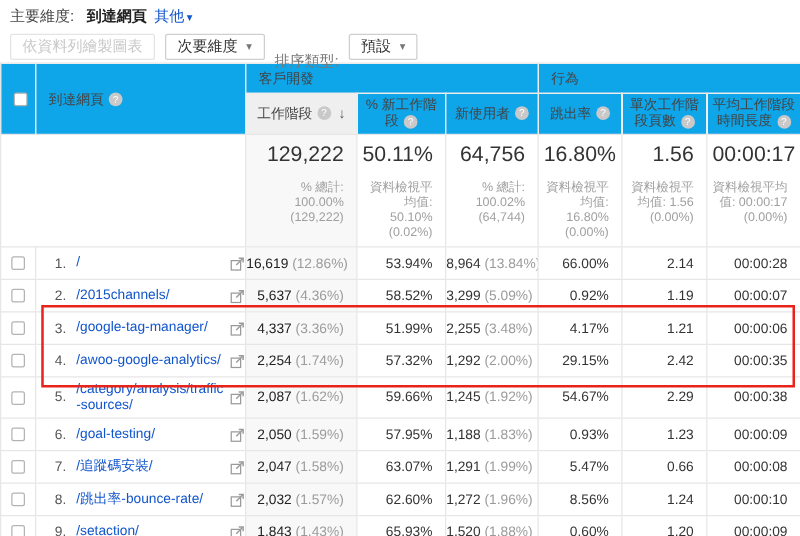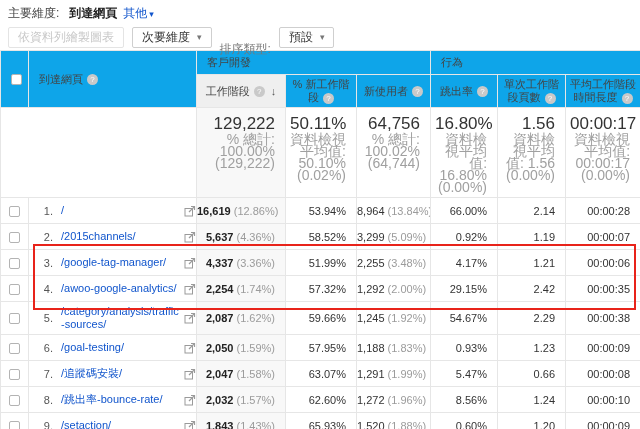--- a/index.html
+++ b/index.html
@@ -105,40 +105,40 @@
     vertical-align: middle;
     margin-left: 4px;
     cursor: pointer;
   }
   .sort-arrow { color: #555; font-size: 11px; margin-left: 6px; cursor: pointer; }
 
   
   .summary-row td { background: #fff; height: 61px; vertical-align: top; padding: 6px 10px 4px 4px; }
   .summary-row td.blank { background: #fff; }
   .sum-val { font-size: 17px; color: #333; text-align: right; line-height: 19px; white-space: nowrap; }
-  .sum-note { font-size: 14px; color: #a0a0a0; text-align: right; line-height: 12px; margin-top: 0; }
+  .sum-note { font-size: 10px; color: #a0a0a0; text-align: right; line-height: 12px; margin-top: 12px; }
   td.sorted-body { background: #f8f8f8; }
 
   
   tbody.rows td { height: 26px; padding: 3px 0; }
   .lp-cell { padding: 0 4px 0 0; }
   .lp-inner { display: flex; align-items: center; gap: 4px; }
   .row-num { width: 24px; flex: 0 0 24px; text-align: right; color: #555; }
   .lp-link {
     flex: 1 1 auto;
     margin-left: 4px;
     color: #1155cc;
     text-decoration: none;
     word-break: break-all;
     line-height: 13px;
     cursor: pointer;
   }
   .open-icon { flex: 0 0 12px; height: 12px; cursor: pointer; }
   .num-cell { text-align: right; padding-right: 10px !important; white-space: nowrap; }
-  .num-strong { font-weight: bold; color: #222; }
+  .num-strong { font-weight: normal; color: #222; }
   .pct { color: #9b9b9b; }
 
   
   .highlight-box {
     position: absolute;
     left: 33px;
     top: 244px;
     width: 603px;
     height: 66px;
     border: 2px solid #e8231a;

